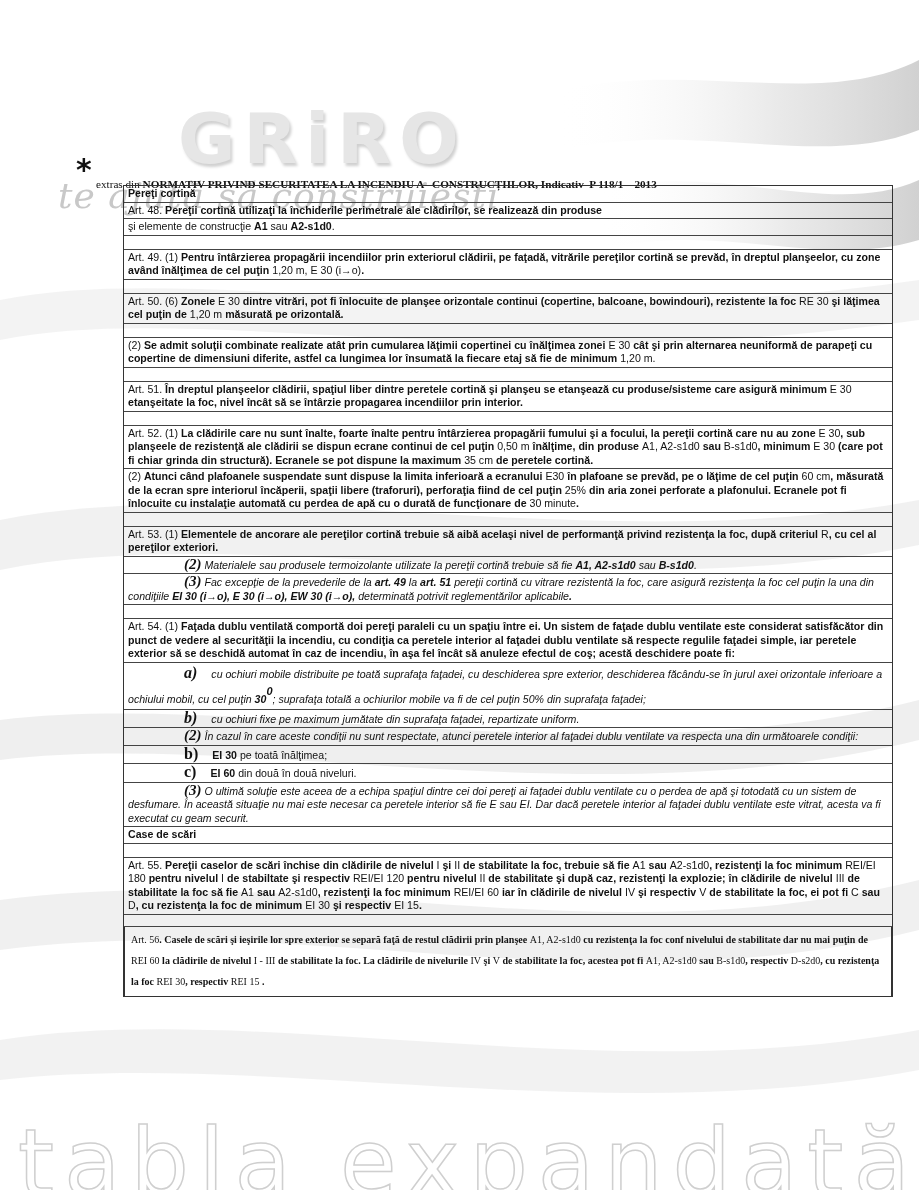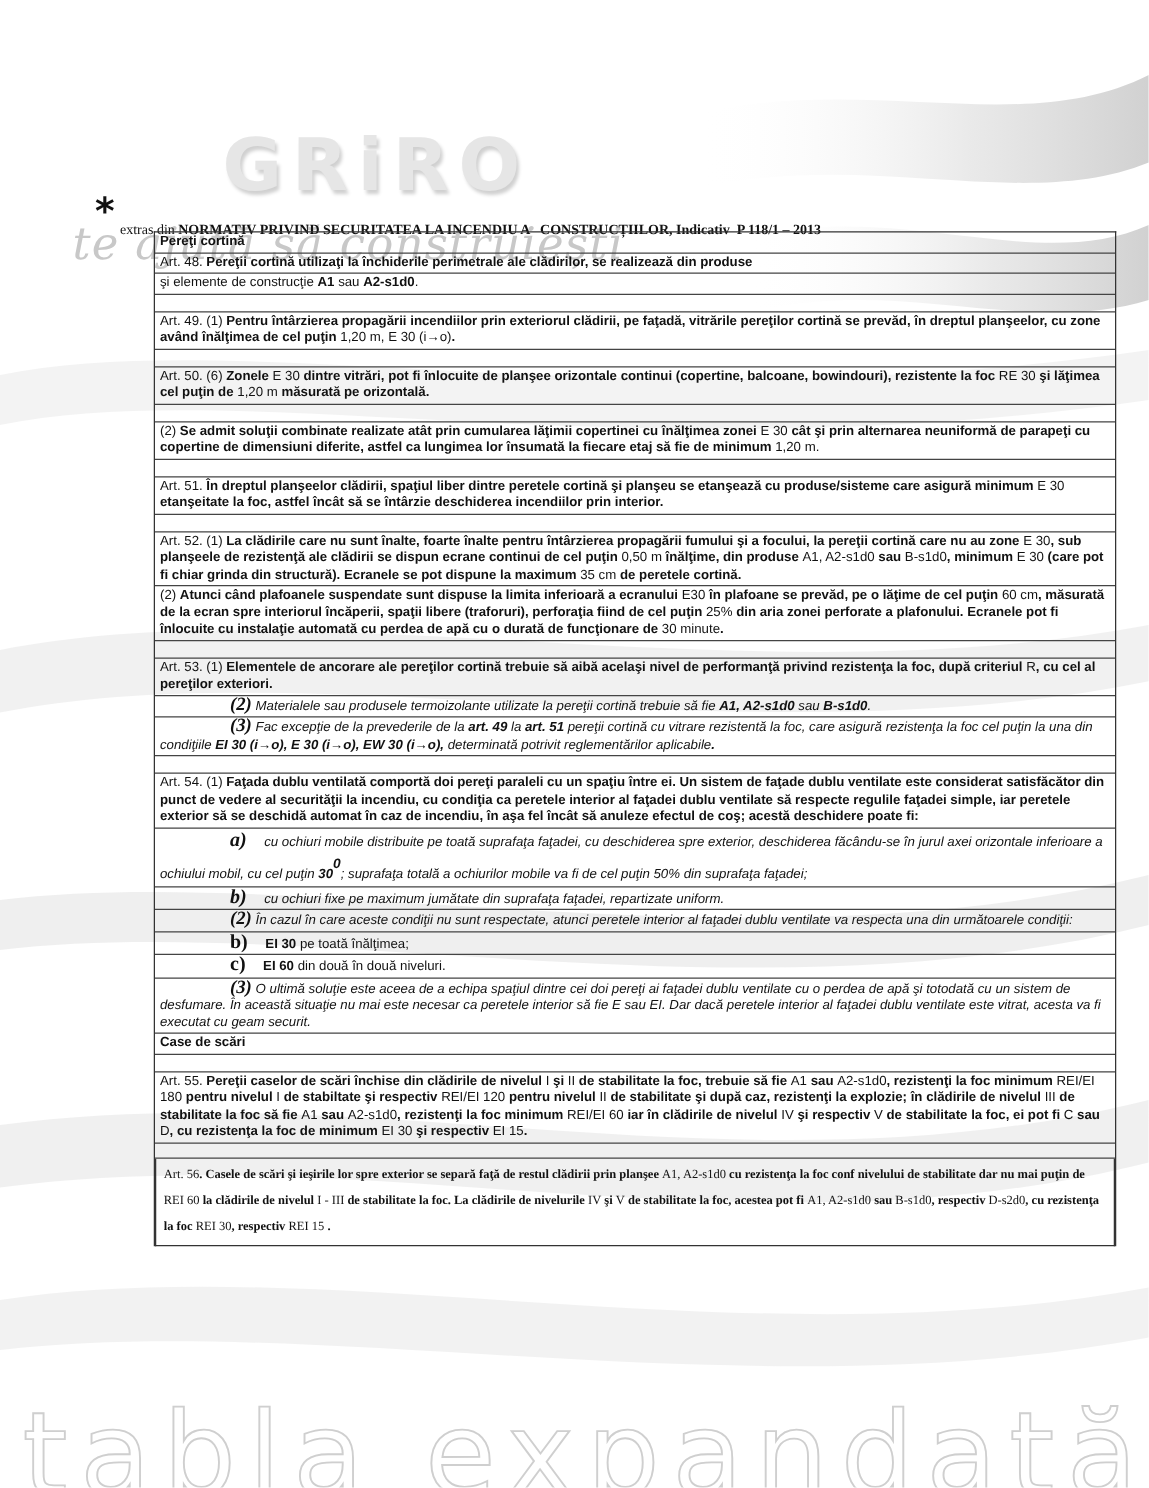--- a/index.html
+++ b/index.html
@@ -7,21 +7,21 @@
     width: 919px; height: 1190px; position: relative; overflow: hidden;
     background: #ffffff;
     font-family: "Liberation Sans", sans-serif;
     color: #111;
   }
   
   .bg-waves { position: absolute; inset: 0; z-index: 0; pointer-events: none; }
   .logo {
     position: absolute; left: 178px; top: 98px;
     font-family: "DejaVu Sans", sans-serif; font-weight: bold;
-    font-size: 58px; letter-spacing: 8px; color: #e6e6e6;
+    font-size: 70px; letter-spacing: 8px; color: #e6e6e6;
     text-shadow: 2px 3px 3px #d0d0d0; z-index: 1;
   }
   .slogan {
     position: absolute; left: 58px; top: 175px; z-index: 1;
     font-family: "DejaVu Serif", serif; font-style: italic;
     font-size: 36px; color: #c8c8c8; letter-spacing: 1px;
   }
   .bottom-mark {
     position: absolute; left: 18px; top: 1110px; z-index: 1;
     font-family: "DejaVu Sans", sans-serif; font-size: 92px;
@@ -98,21 +98,21 @@
   <div class="row empty"></div>
 
   <div class="row"><span>Art. 49. (1) </span><b>Pentru întârzierea propagării incendiilor prin exteriorul clădirii, pe faţadă, vitrările pereţilor cortină se prevăd, în dreptul planşeelor, cu zone având înălţimea de cel puţin </b><span>1,20 m, E   30 (i→o)</span><b>.</b></div>
   <div class="row empty"></div>
 
   <div class="row"><span>Art. 50. (6) </span><b>Zonele </b><span>E 30</span><b> dintre vitrări, pot fi înlocuite de planşee orizontale continui (copertine, balcoane, bowindouri), rezistente la foc </b><span>RE 30</span><b> şi lăţimea cel puţin de </b><span>1,20 m</span><b> măsurată pe orizontală.</b></div>
   <div class="row empty"></div>
   <div class="row"><span>(2) </span><b>Se admit soluţii combinate realizate atât prin cumularea lăţimii copertinei cu înălţimea zonei </b><span>E 30</span><b> cât şi prin alternarea neuniformă de parapeţi cu copertine de dimensiuni diferite, astfel ca lungimea lor însumată la fiecare etaj să fie de minimum </b><span>1,20 m.</span></div>
   <div class="row empty"></div>
 
-  <div class="row"><span>Art. 51. </span><b>În dreptul planşeelor clădirii, spaţiul liber dintre peretele cortină şi planşeu se etanşează   cu produse/sisteme care asigură minimum </b><span>E 30</span><b> etanşeitate la foc, astfel încât să se întârzie deschiderea incendiilor prin  interior.</b></div>
+  <div class="row"><span>Art. 51. </span><b>În dreptul planşeelor clădirii, spaţiul liber dintre peretele cortină şi planşeu se etanşează   cu produse/sisteme care asigură minimum </b><span>E 30</span><b> etanşeitate la foc, nivel încât să se întârzie propagarea incendiilor prin  interior.</b></div>
   <div class="row empty"></div>
 
   <div class="row"><span>Art. 52. (1) </span><b>La clădirile care nu sunt înalte, foarte înalte pentru întârzierea propagării fumului şi a focului, la pereţii cortină care nu au zone </b><span>E 30</span><b>, sub planşeele de rezistenţă ale clădirii se dispun ecrane continui de cel puţin </b><span>0,50 m</span><b> înălţime, din produse </b><span>A1, A2-s1d0</span><b> sau </b><span>B-s1d0</span><b>, minimum </b><span>E   30</span><b> (care pot fi chiar grinda din structură). Ecranele se pot dispune la maximum </b><span>35 cm</span><b> de peretele cortină.</b></div>
   <div class="row"><span>(2) </span><b>Atunci când plafoanele suspendate sunt dispuse la limita inferioară a ecranului </b><span>E30</span><b> în plafoane se prevăd, pe o lăţime de cel puţin </b><span>60 cm</span><b>, măsurată de la ecran spre interiorul încăperii, spaţii libere (traforuri), perforaţia fiind de cel puţin </b><span>25%</span><b> din aria zonei perforate a plafonului. Ecranele pot fi înlocuite cu instalaţie automată cu perdea de apă cu o durată de funcţionare de </b><span>30 minute</span><b>.</b></div>
   <div class="row empty"></div>
 
   <div class="row"><span>Art. 53. (1) </span><b>Elementele de ancorare ale pereţilor cortină trebuie să aibă acelaşi nivel de  performanţă privind rezistenţa la foc, după criteriul </b><span>R</span><b>, cu cel al pereţilor  exteriori.</b></div>
   <div class="row indent3"><span class="big">(2)</span><span> Materialele sau produsele termoizolante utilizate la pereţii cortină trebuie să fie </span><b>A1, A2-s1d0</b><span> sau </span><b>B-s1d0</b><span>.</span></div>
   <div class="row indent3"><span class="big">(3)</span><span> Fac excepţie de la prevederile de la </span><b>art. 49</b><span> la </span><b>art. 51</b><span> pereţii cortină cu vitrare rezistentă la foc, care asigură rezistenţa la foc cel puţin la una din condiţiile </span><b>EI 30 (i→o), E 30 (i→o), EW  30 (i→o),</b><span> determinată potrivit reglementărilor  aplicabile</span><b>.</b></div>
   <div class="row empty"></div>

